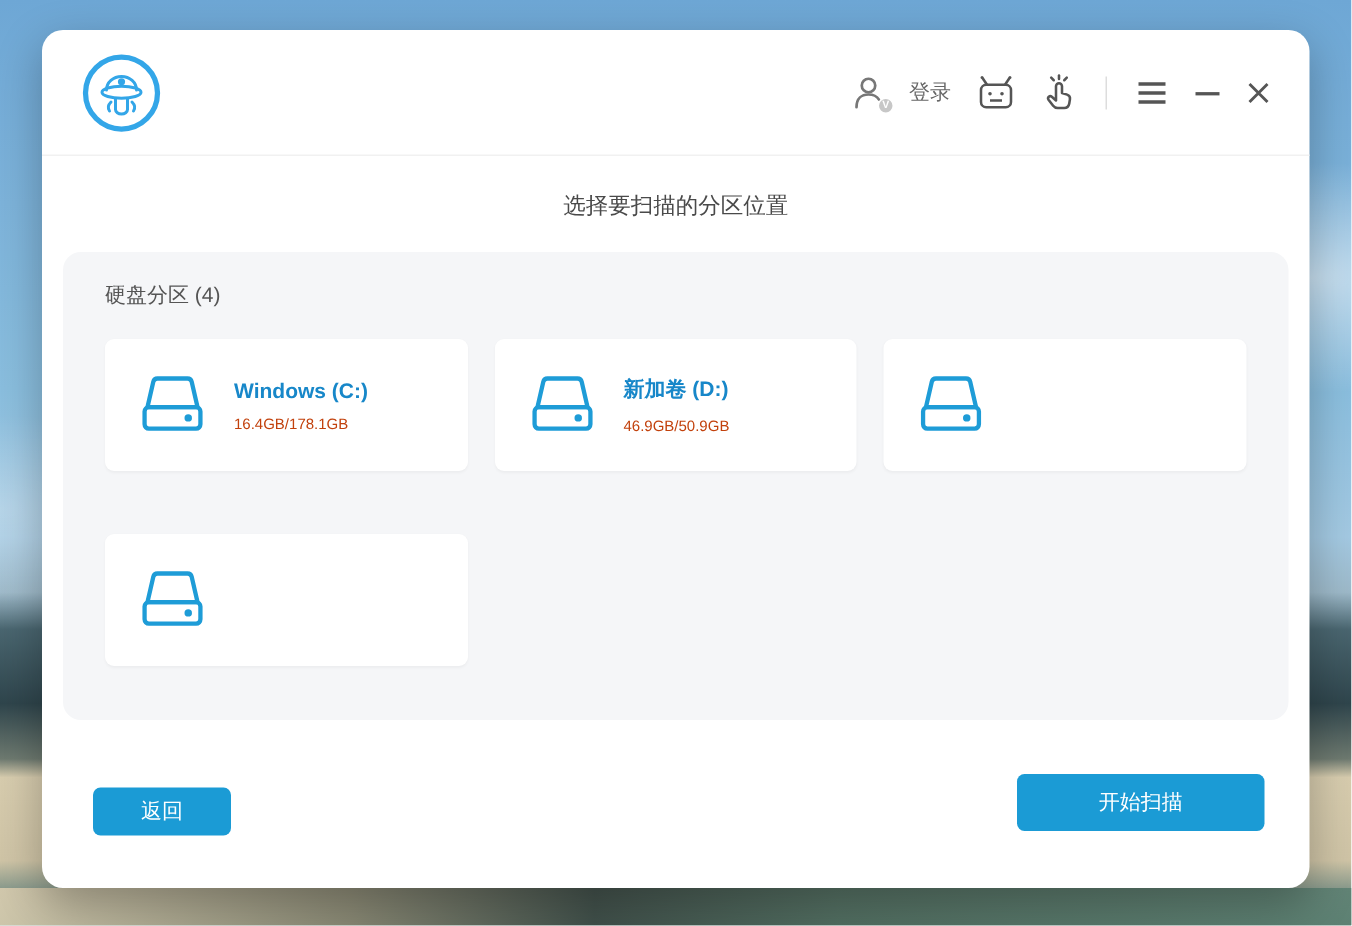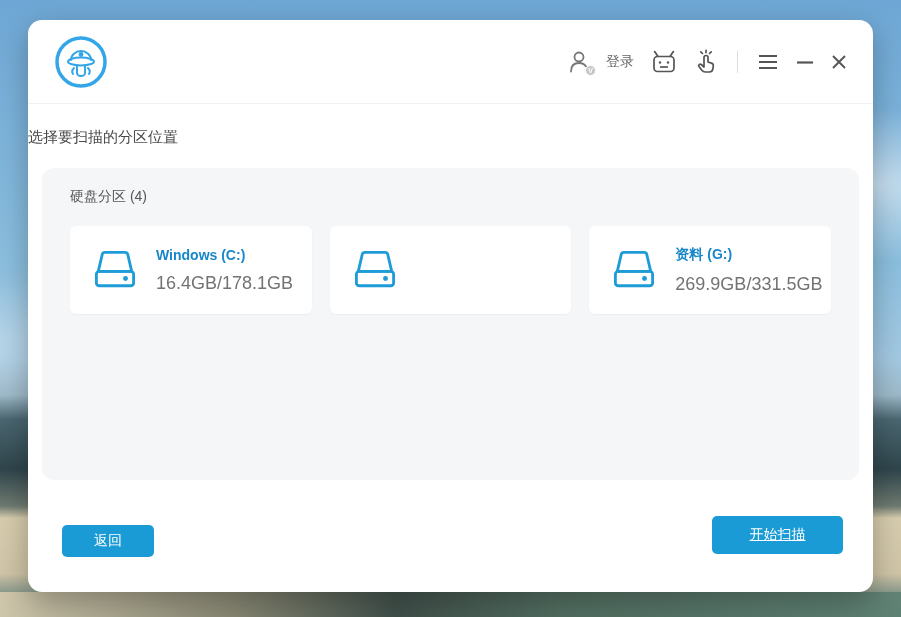--- a/index.html
+++ b/index.html
@@ -52,52 +52,52 @@
     display: flex; align-items: center; justify-content: center;
     border: 1px solid #fff;
   }
   .login-label { font-size: 14px; color: #666; }
   .icon-btn { display: flex; align-items: center; justify-content: center; cursor: pointer; }
   .v-divider { width: 1px; height: 22px; background: #dddddd; margin: 0 2px; }
 
   
   .page-title {
     position: absolute; top: 108px; left: 0; width: 100%;
-    text-align: left; font-size: 15px; color: #4a4a4a;
+    text-align: center; font-size: 15px; color: #4a4a4a;
   }
 
   
   .panel {
     position: absolute; left: 14px; top: 148px; width: 817px; height: 312px;
     background: #f5f6f8; border-radius: 12px;
     padding: 20px 28px;
   }
   .panel-label { font-size: 14px; color: #555; }
   .grid {
     margin-top: 20px;
     display: grid; grid-template-columns: repeat(3, 1fr); gap: 42px 18px;
   }
   .card {
     background: #fff; border-radius: 6px; height: 88px;
     display: flex; align-items: center; padding-left: 22px; gap: 18px;
     cursor: pointer; box-shadow: 0 1px 2px rgba(0,0,0,0.04);
   }
   .drive-icon { width: 46px; height: 42px; flex: 0 0 auto; }
   .drive-name { font-size: 14px; font-weight: bold; color: #1787C9; }
-  .drive-size { font-size: 18px; color: #737373; margin-top: 10px; }
+  .drive-size { font-size: 10px; color: #c2410c; margin-top: 10px; }
 
   
   .btn {
     position: absolute; border: none; border-radius: 5px;
     background: #1B9BD5; color: #fff; font-size: 14px;
     font-family: inherit; cursor: pointer;
     display: flex; align-items: center; justify-content: center;
   }
   .btn-back  { left: 34px;  top: 505px; width: 92px; height: 32px; }
-  .btn-start { right: 30px; top: 496px; width: 131px; height: 38px; text-decoration: underline; }
+  .btn-start { right: 30px; top: 496px; width: 165px; height: 38px; }
 </style>
 </head>
 <body>
 
 <div class="desktop"></div>
 
 <div class="window">
 
   <div class="header">
     <svg class="logo" viewBox="0 0 54 54">
@@ -180,40 +180,47 @@
           <path d="M13.5 3.5 h21 a3 3 0 0 1 2.9 2.3 L41.5 23.5 h-35 L10.6 5.8 A3 3 0 0 1 13.5 3.5 Z"></path>
           <rect x="4.5" y="23.5" width="39" height="15" rx="3"></rect>
           <circle cx="35" cy="31" r="2.6" fill="#1E9CD7" stroke="none"></circle>
         </svg>
         <div>
           <div class="drive-name">Windows (C:)</div>
           <div class="drive-size">16.4GB/178.1GB</div>
         </div>
       </div>
 
-
-      <div class="card">
-        <svg class="drive-icon" viewBox="0 0 48 44" fill="none" stroke="#1E9CD7" stroke-width="3" stroke-linejoin="round">
-          <path d="M13.5 3.5 h21 a3 3 0 0 1 2.9 2.3 L41.5 23.5 h-35 L10.6 5.8 A3 3 0 0 1 13.5 3.5 Z"></path>
-          <rect x="4.5" y="23.5" width="39" height="15" rx="3"></rect>
-          <circle cx="35" cy="31" r="2.6" fill="#1E9CD7" stroke="none"></circle>
-        </svg>
-      </div>
-
-
       <div class="card">
         <svg class="drive-icon" viewBox="0 0 48 44" fill="none" stroke="#1E9CD7" stroke-width="3" stroke-linejoin="round">
           <path d="M13.5 3.5 h21 a3 3 0 0 1 2.9 2.3 L41.5 23.5 h-35 L10.6 5.8 A3 3 0 0 1 13.5 3.5 Z"></path>
           <rect x="4.5" y="23.5" width="39" height="15" rx="3"></rect>
           <circle cx="35" cy="31" r="2.6" fill="#1E9CD7" stroke="none"></circle>
         </svg>
         <div>
-          <div class="drive-name">资料 (G:)</div>
-          <div class="drive-size">269.9GB/331.5GB</div>
+          <div class="drive-name">新加卷 (D:)</div>
+          <div class="drive-size">46.9GB/50.9GB</div>
         </div>
+      </div>
+
+      <div class="card">
+        <svg class="drive-icon" viewBox="0 0 48 44" fill="none" stroke="#1E9CD7" stroke-width="3" stroke-linejoin="round">
+          <path d="M13.5 3.5 h21 a3 3 0 0 1 2.9 2.3 L41.5 23.5 h-35 L10.6 5.8 A3 3 0 0 1 13.5 3.5 Z"></path>
+          <rect x="4.5" y="23.5" width="39" height="15" rx="3"></rect>
+          <circle cx="35" cy="31" r="2.6" fill="#1E9CD7" stroke="none"></circle>
+        </svg>
+      </div>
+
+
+      <div class="card">
+        <svg class="drive-icon" viewBox="0 0 48 44" fill="none" stroke="#1E9CD7" stroke-width="3" stroke-linejoin="round">
+          <path d="M13.5 3.5 h21 a3 3 0 0 1 2.9 2.3 L41.5 23.5 h-35 L10.6 5.8 A3 3 0 0 1 13.5 3.5 Z"></path>
+          <rect x="4.5" y="23.5" width="39" height="15" rx="3"></rect>
+          <circle cx="35" cy="31" r="2.6" fill="#1E9CD7" stroke="none"></circle>
+        </svg>
       </div>
 
     </div>
   </div>
 
   <button class="btn btn-back">返回</button>
   <button class="btn btn-start">开始扫描</button>
 
 </div>
 

